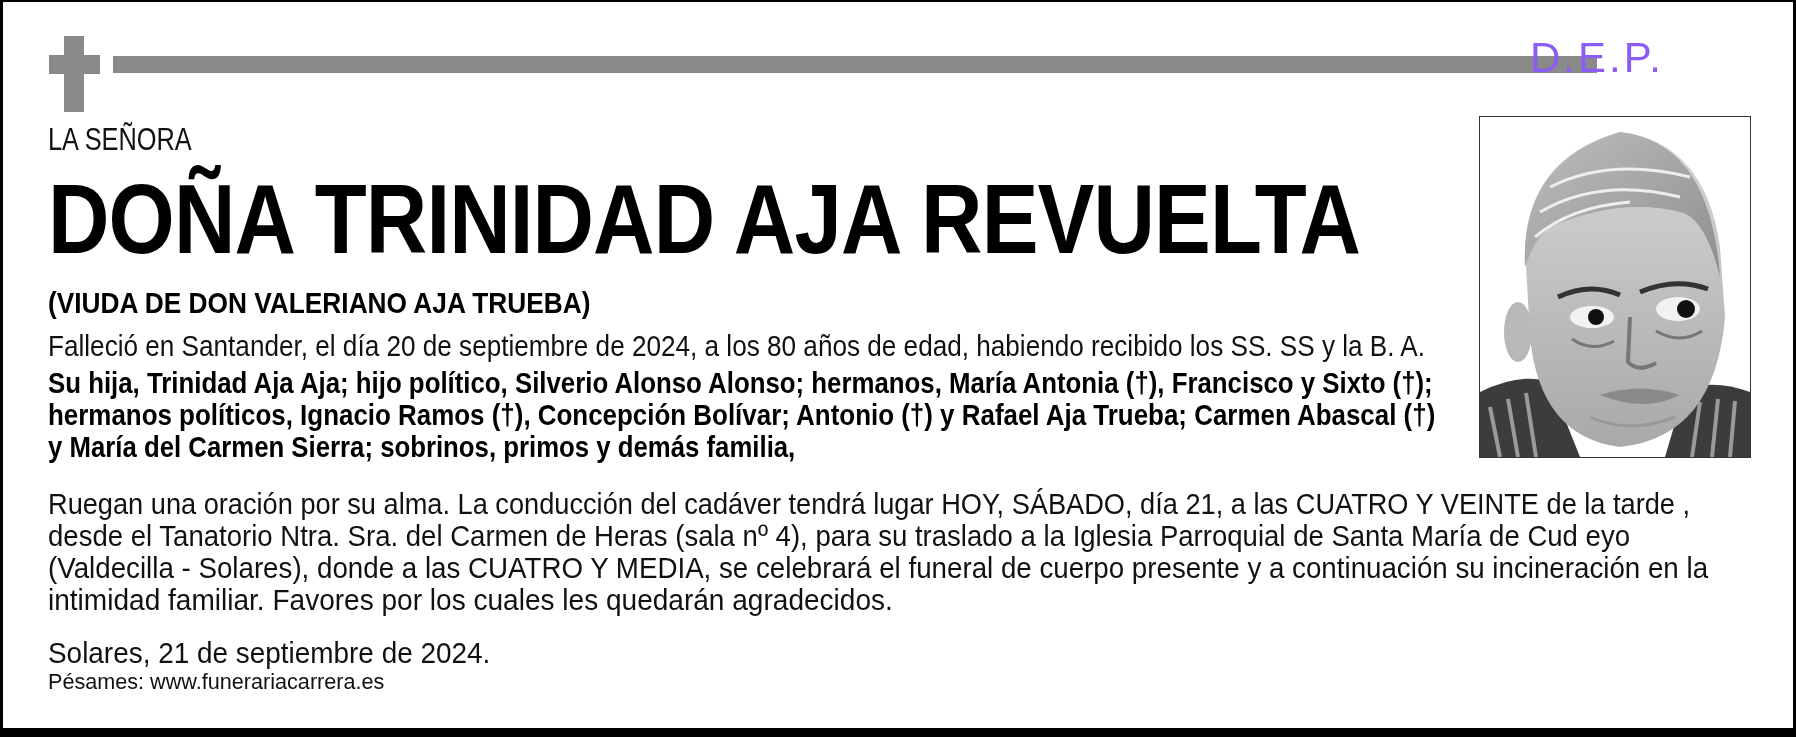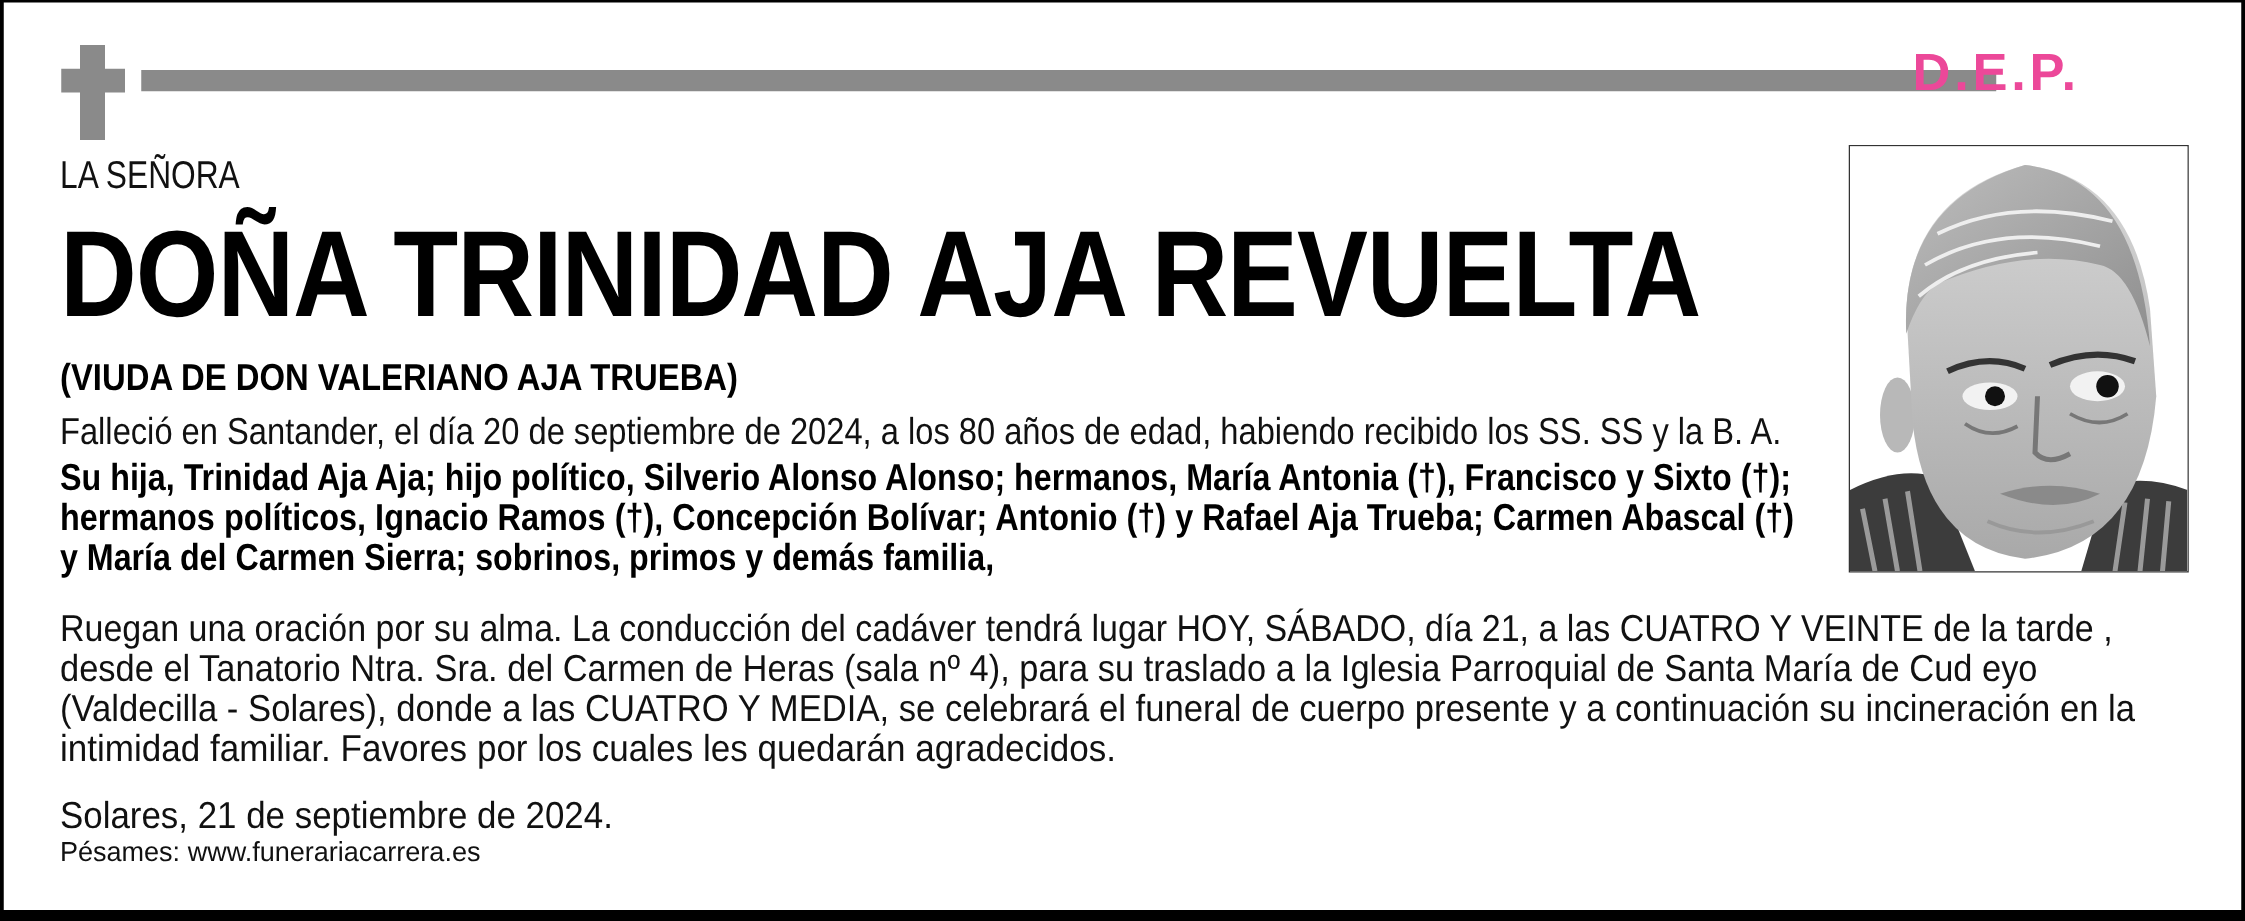--- a/index.html
+++ b/index.html
@@ -2,21 +2,21 @@
 <html><head>
 <meta charset="utf-8">
 <style>
   html, body { margin: 0; padding: 0; background: #ffffff; }
   body { width: 1796px; height: 737px; position: relative; overflow: hidden; font-family: "Liberation Sans", sans-serif; color: #111; }
   .frame { position: absolute; left: 0; top: 0; width: 1796px; height: 737px; box-sizing: border-box;
            border-top: 2px solid #000; border-left: 3px solid #000; border-right: 3px solid #000; border-bottom: 9px solid #000; }
   .cross-v { position: absolute; left: 64px; top: 36px; width: 20px; height: 76px; background: #8a8a8a; }
   .cross-h { position: absolute; left: 49px; top: 55px; width: 51px; height: 19px; background: #8a8a8a; }
   .rule { position: absolute; left: 113px; top: 56px; width: 1484px; height: 17px; background: #8a8a8a; }
-  .dep { position: absolute; left: 1530px; top: 36px; font-weight: bold; font-size: 42px; color: #ec4899; letter-spacing: 3px; line-height: 44px; }
+  .dep { position: absolute; left: 1530px; top: 36px; font-weight: normal; font-size: 42px; color: #8b5cf6; letter-spacing: 3px; line-height: 44px; }
   .photo { position: absolute; left: 1479px; top: 116px; width: 272px; height: 342px; box-sizing: border-box; border: 1.5px solid #333; background: #fff; overflow: hidden; }
   .line { position: absolute; left: 48px; white-space: nowrap; transform-origin: 0 0; }
   .regular { font-weight: normal; font-size: 30px; line-height: 32px; color: #111; }
   .bold { font-weight: bold; font-size: 30px; line-height: 32px; color: #000; }
   .title { font-weight: bold; font-size: 98px; line-height: 98px; color: #000; letter-spacing: -1px; }
   .small { font-size: 22px; line-height: 24px; color: #111; }
 </style>
 </head>
 <body>
 

